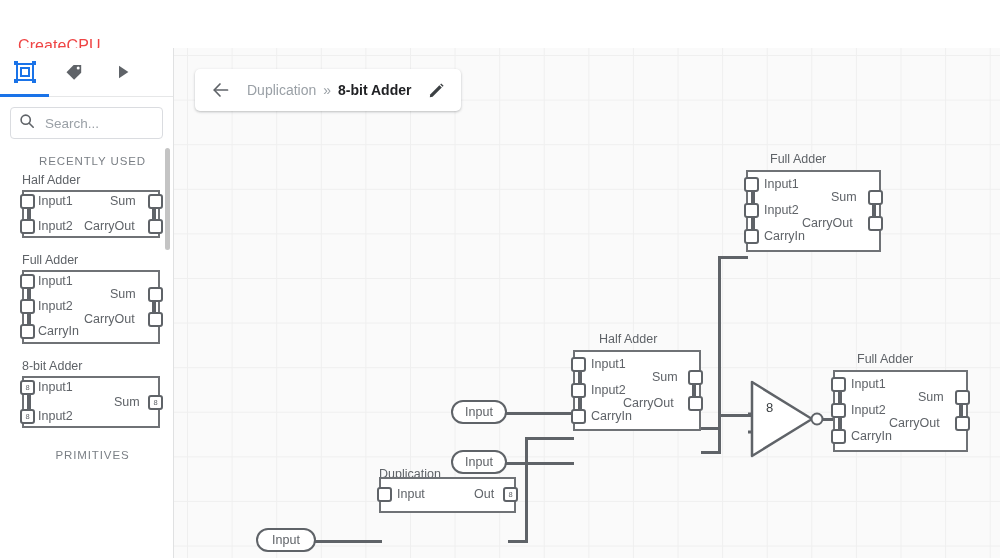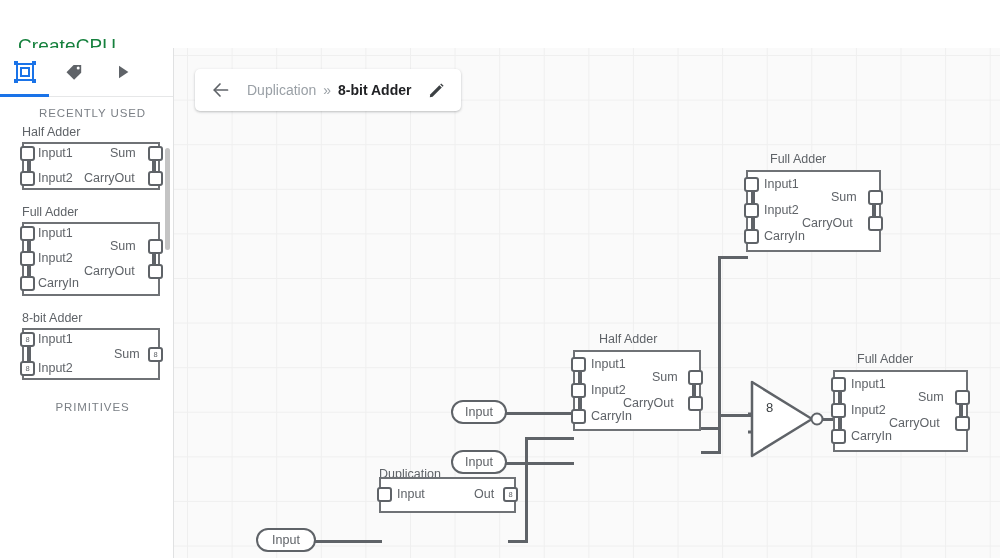--- a/index.html
+++ b/index.html
@@ -13,21 +13,21 @@
   }
   #app{position:relative;width:1000px;height:558px;}
 
   
   .titlebar{
     position:absolute;left:0;top:0;width:1000px;height:48px;
     background:#ffffff;border-bottom:1px solid #e6e7e8;
     display:flex;align-items:center;
   }
   .app-title{
-    font-size:19px;color:#15803d;margin-left:18px;letter-spacing:.1px;margin-top:44px;
+    font-size:16px;color:#ef4444;margin-left:18px;letter-spacing:.1px;margin-top:44px;
   }
 
   
   .sidebar{
     position:absolute;left:0;top:48px;width:173px;height:510px;
     background:#ffffff;border-right:1px solid #e0e1e2;
     overflow:hidden;
   }
   .tabbar{
     height:48px;display:flex;align-items:center;
@@ -190,20 +190,31 @@
         <span class="icon-play">
           <svg width="20" height="20" viewBox="0 0 20 20">
             <path d="M6 3.8 L15.4 10 L6 16.2 Z" fill="#5f6368"></path>
           </svg>
         </span>
       </div>
 
       <div class="tab-underline"></div>
     </div>
 
+    <div class="search-wrap">
+      <div class="search-box">
+        <span>
+          <svg width="16" height="16" viewBox="0 0 16 16">
+            <circle cx="6.7" cy="6.7" r="4.6" fill="none" stroke="#5f6368" stroke-width="1.6"></circle>
+            <line x1="10.2" y1="10.2" x2="14.2" y2="14.2" stroke="#5f6368" stroke-width="1.6" stroke-linecap="round"></line>
+          </svg>
+        </span>
+        <input class="search-input" type="text" placeholder="Search..." style="">
+      </div>
+    </div>
 
     <div class="section-label">RECENTLY USED</div>
 
     <div class="lib-item" style="height:66px;">
       <div class="lib-title">Half Adder</div>
       <div class="node" style="left:10px;top:17px;width:140px;height:48px;">
         <div class="body" style="width:138px;height:48px;"></div>
         <div class="pinstub" style="left:5px;top:11px;width:4px;height:26px;"></div>
         <div class="pinstub" style="left:130px;top:11px;width:4px;height:26px;"></div>
         <div class="pin" style="left:-2px;top:4px;"></div>

